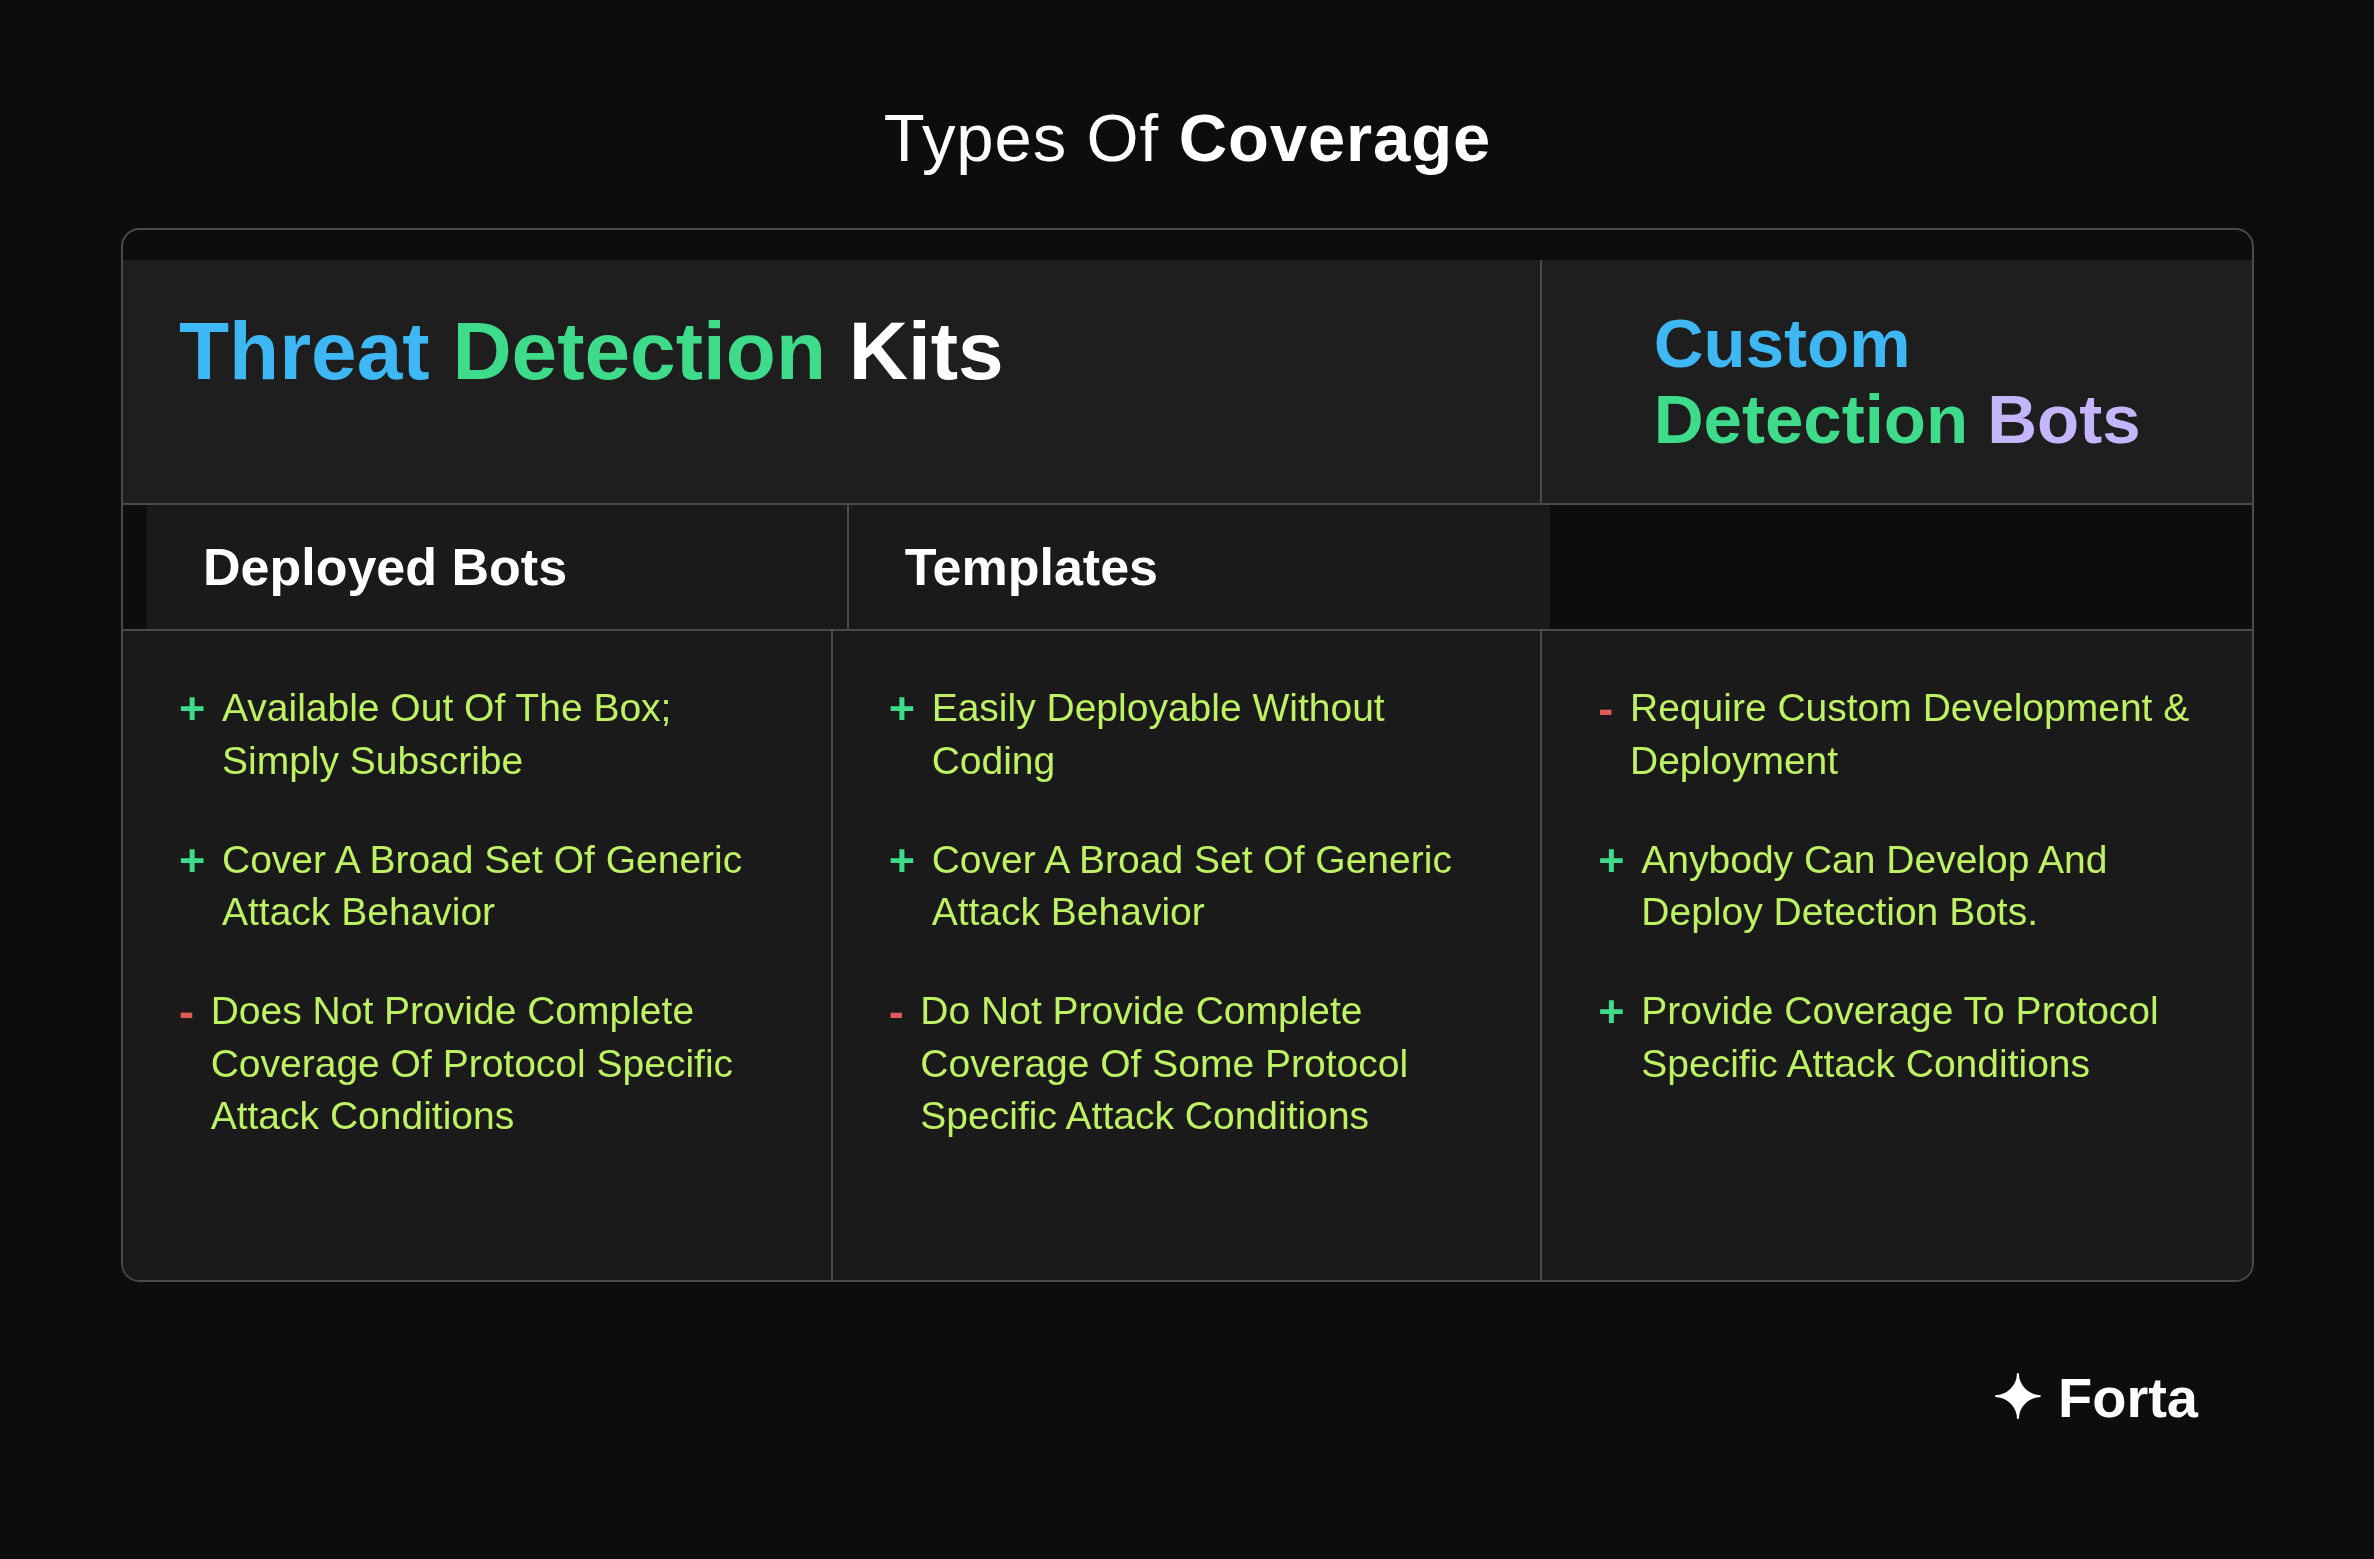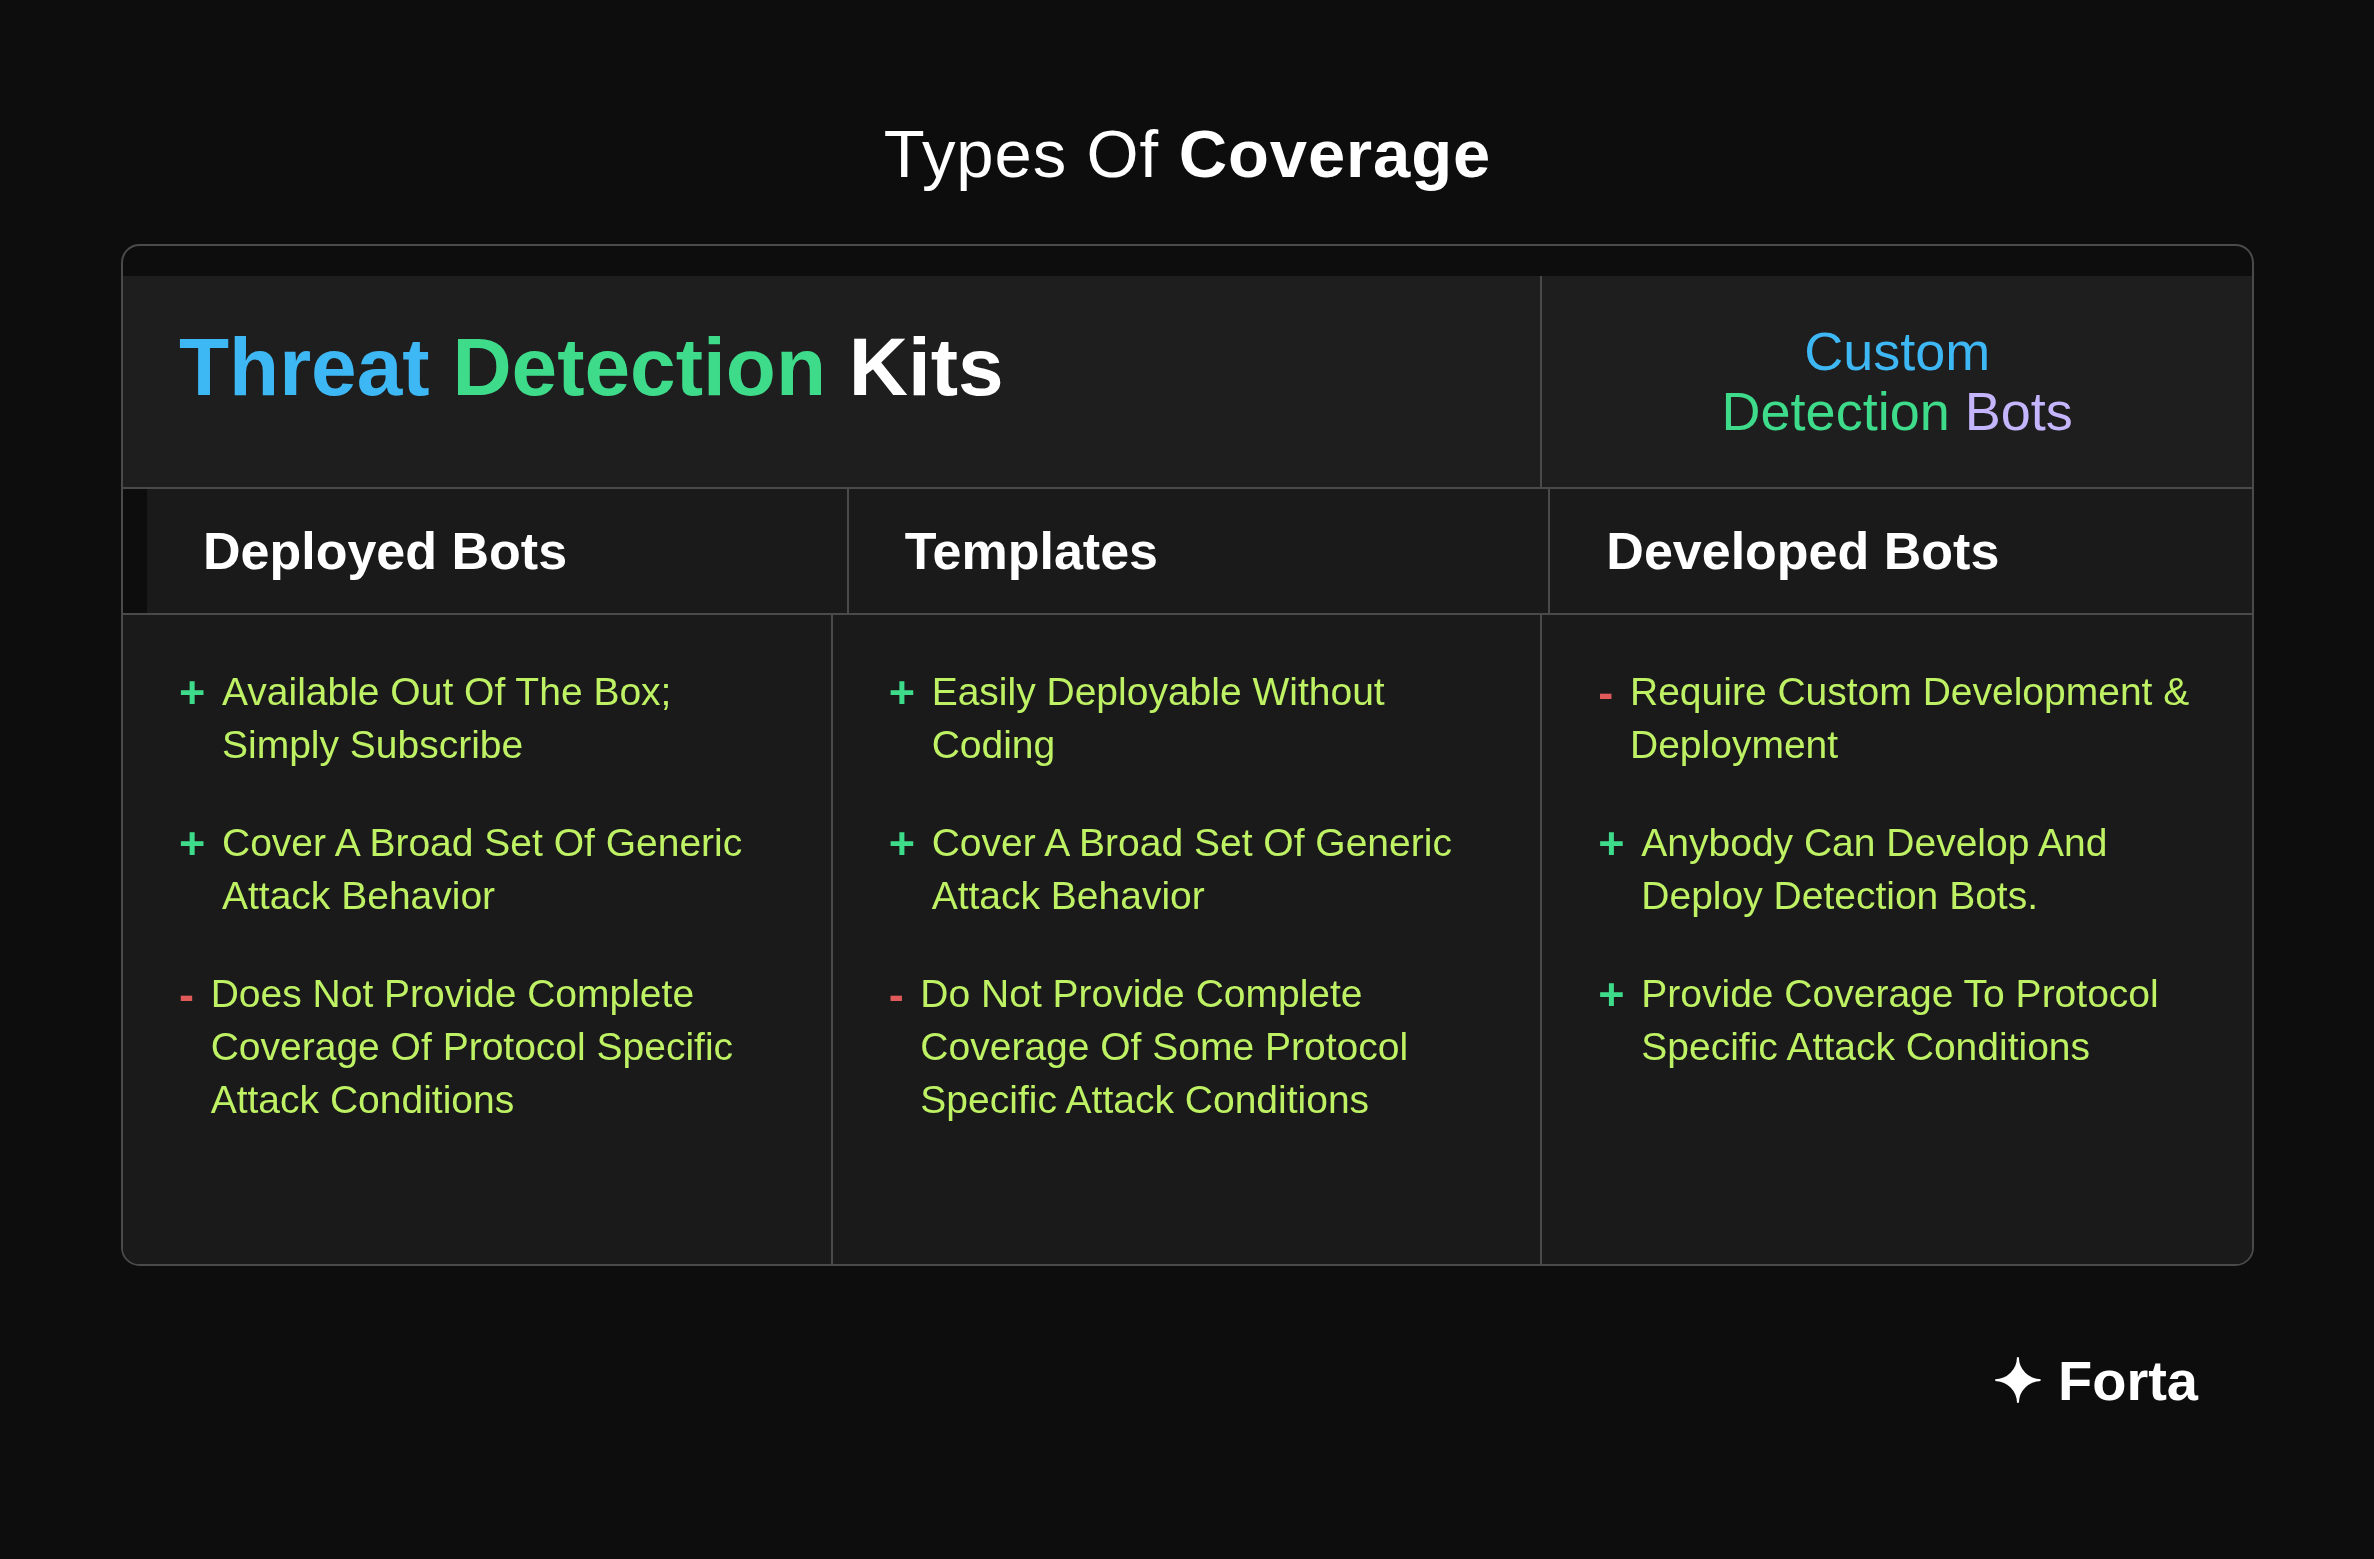--- a/index.html
+++ b/index.html
@@ -80,24 +80,24 @@
 
     .detection-word {
       color: #3edb8a;
     }
 
     .kits-word {
       color: #ffffff;
     }
 
     .custom-detection-title {
-      font-size: 54px;
-      font-weight: 400;
+      font-size: 69px;
+      font-weight: 700;
       line-height: 1.1;
-      text-align: center;
+      text-align: left;
     }
 
     .custom-word {
       color: #3eb8f5;
     }
 
     .detection2-word {
       color: #3edb8a;
     }
 
@@ -220,23 +220,20 @@
       </div>
     </div>
 
     <div class="subheader-row">
       <div class="subheader-cell">
         <h3>Deployed Bots</h3>
       </div>
       <div class="subheader-cell">
         <h3>Templates</h3>
       </div>
-      <div class="subheader-cell">
-        <h3>Developed Bots</h3>
-      </div>
     </div>
 
     <div class="content-row">
 
       <div class="content-cell">
         <div class="feature-item">
           <span class="feature-icon positive">+</span>
           <span class="feature-text">Available Out Of The Box; Simply Subscribe</span>
         </div>
         <div class="feature-item">

